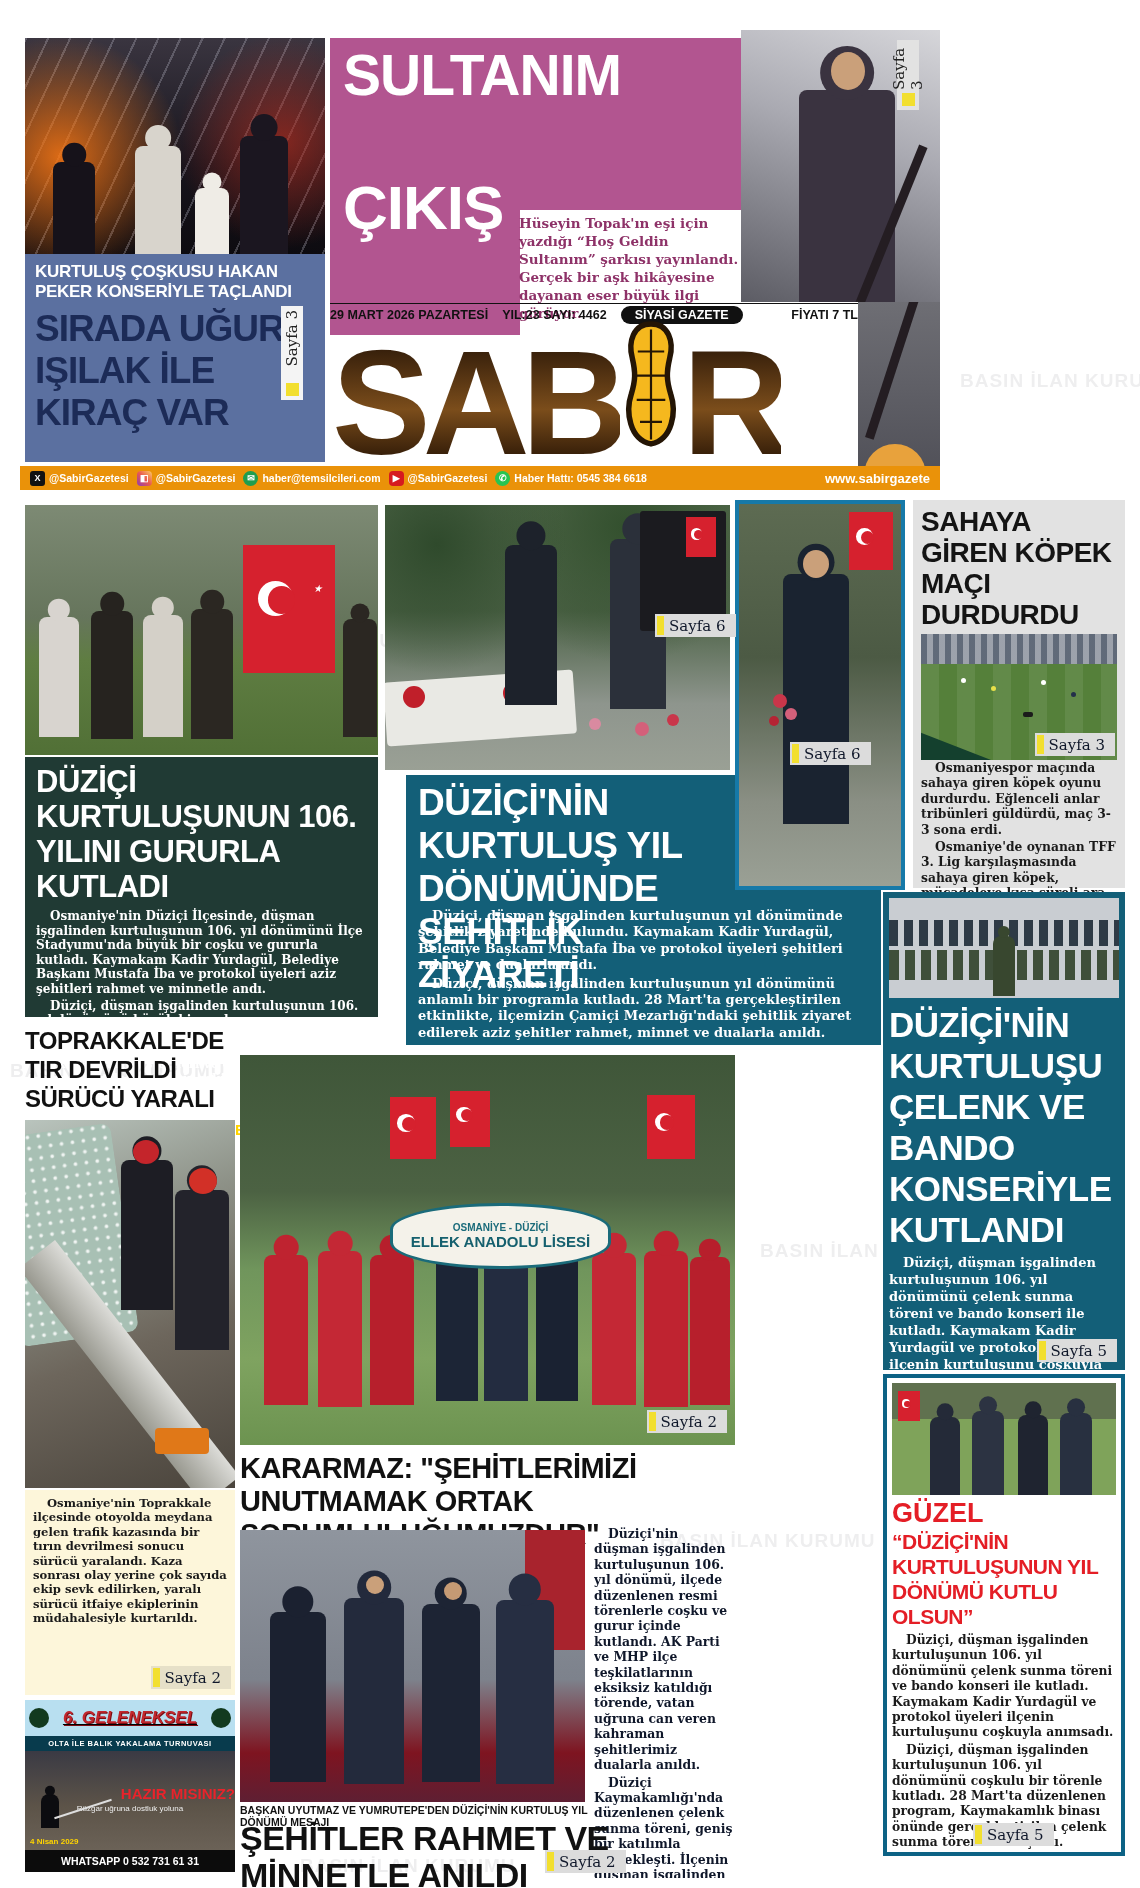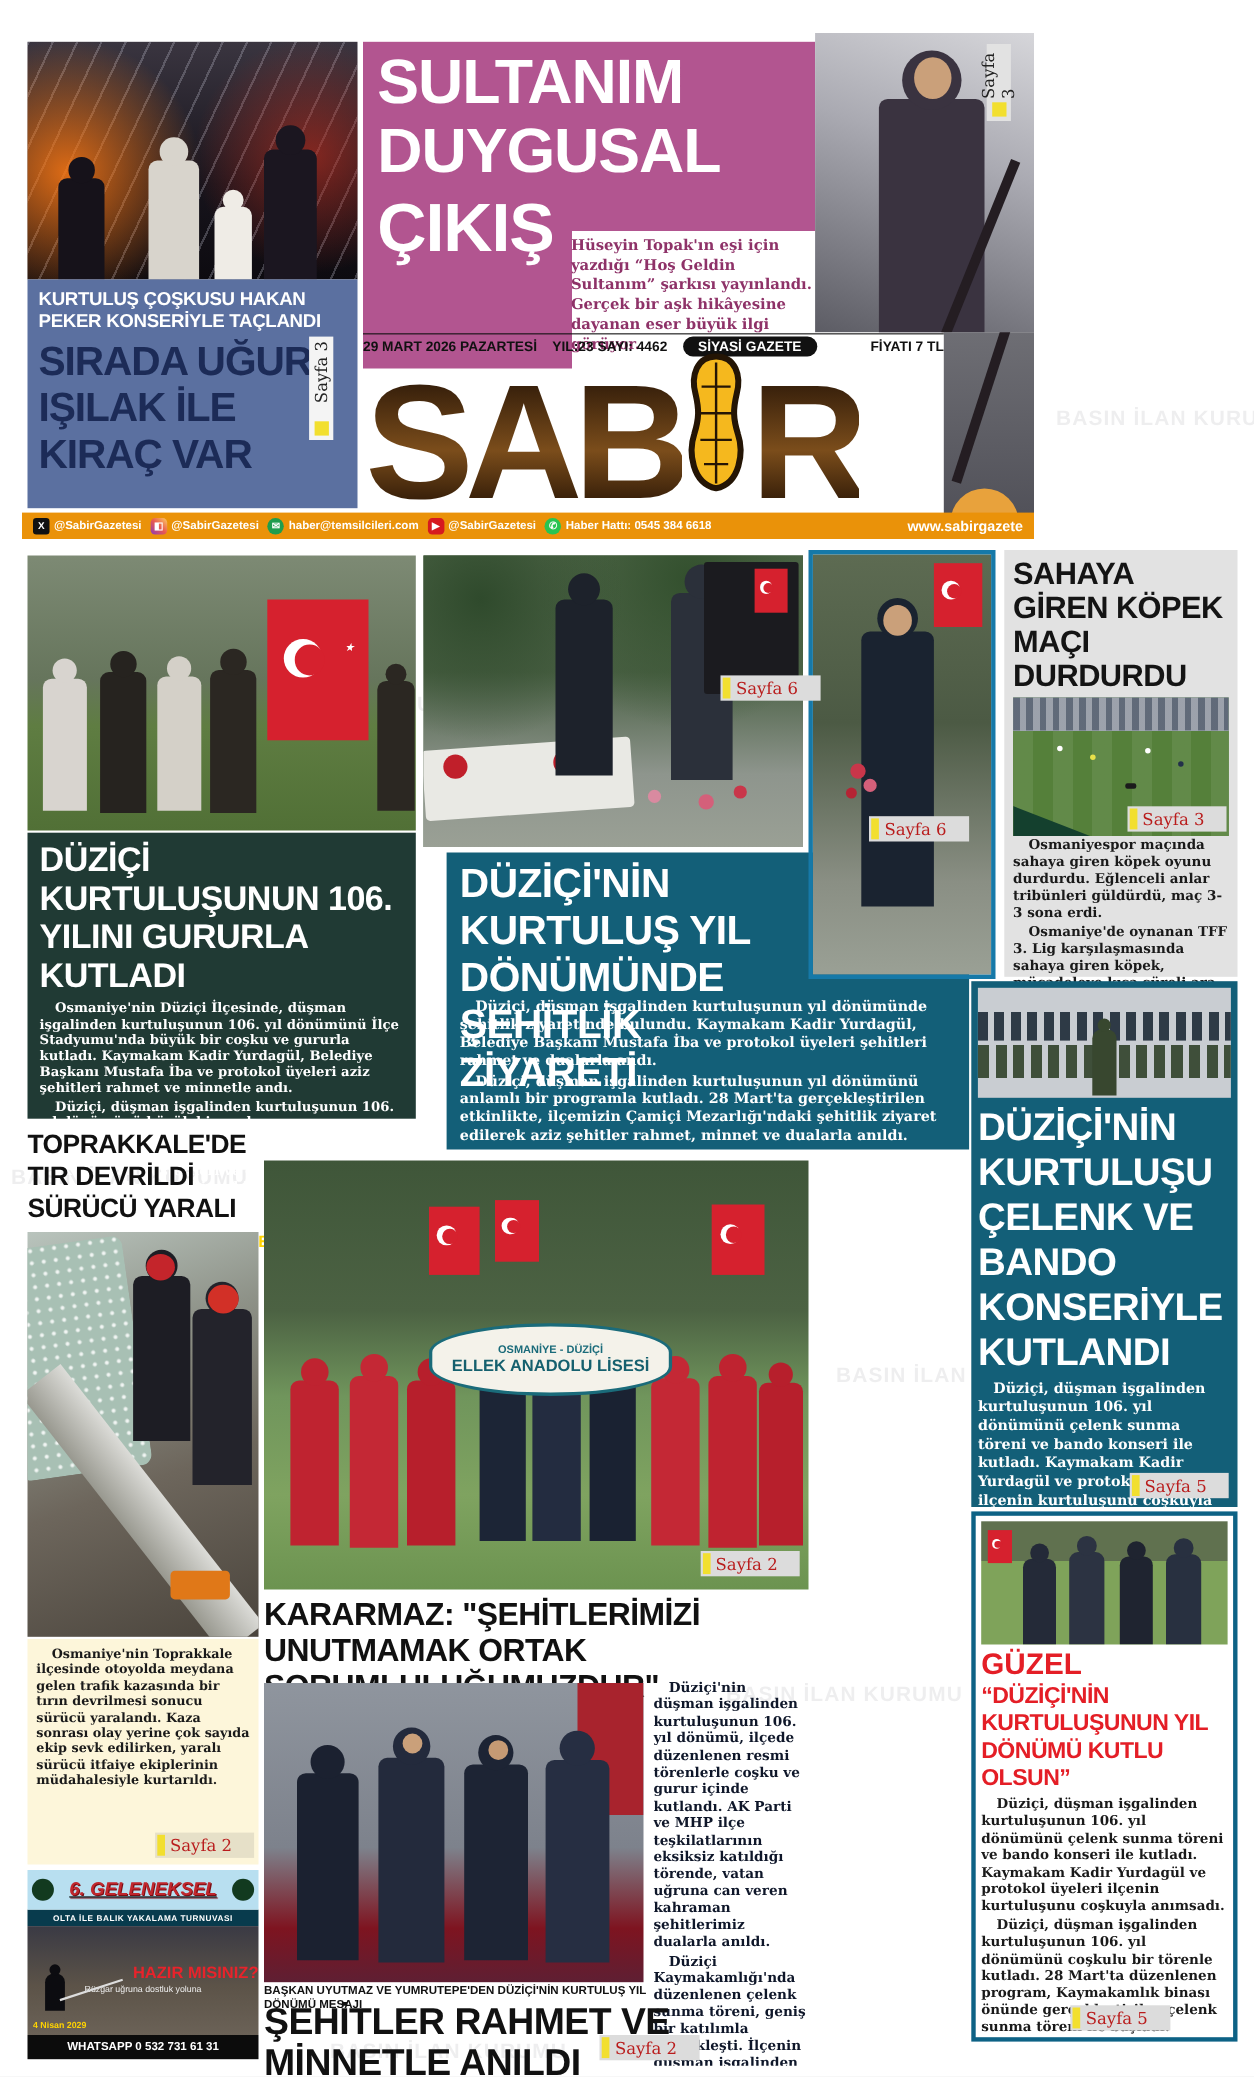--- a/index.html
+++ b/index.html
@@ -3,21 +3,21 @@
 <meta charset="utf-8">
 <style>
   html,body{margin:0;padding:0;background:#e9e9e9;}
   #page{position:relative;width:1140px;height:1888px;background:#ffffff;overflow:hidden;
         font-family:"Liberation Sans",sans-serif;}
   .abs{position:absolute;}
   .wm{position:absolute;color:rgba(120,120,130,.13);font:bold 19px "Liberation Sans",sans-serif;
       letter-spacing:1px;white-space:nowrap;pointer-events:none;}
   
   .tag{position:absolute;display:flex;align-items:center;background:#dcdcdc;
-       padding:2px 20px 2px 2px;font:15px "DejaVu Serif",serif;color:#b91c1c;z-index:6;}
+       padding:2px 10px 2px 2px;font:15px "DejaVu Serif",serif;color:#0f172a;z-index:6;}
   .tag::before{content:'';width:7px;height:19px;background:#f2df2f;margin-right:5px;flex:none;}
   .vtag{position:absolute;background:#e2e2e2;display:flex;flex-direction:column;align-items:center;
         justify-content:space-between;padding:4px 2px;z-index:6;}
   .vtag .vtxt{writing-mode:vertical-rl;transform:rotate(180deg);font:15px "DejaVu Serif",serif;color:#222;}
   .vtag .yb{width:13px;height:13px;background:#f2df2f;flex:none;margin-top:3px;}
   
   .hl{font-family:"Liberation Sans",sans-serif;font-weight:bold;letter-spacing:-.5px;}
   .serif{font-family:"DejaVu Serif",serif;font-weight:bold;}
   .serif p{margin:0 0 2px 0;text-indent:14px;}
   
@@ -118,21 +118,20 @@
     <div class="big">SIRADA UĞUR IŞILAK  İLE KIRAÇ VAR</div>
   </div>
   <div class="vtag" style="left:281px;top:306px;height:86px;background:#f4f4f4">
     <span class="vtxt">Sayfa 3</span>
     <span class="yb"></span>
   </div>
 
   <div class="abs mag" style="left:330px;top:38px;width:411px;height:172px"></div>
   <div class="abs mag" style="left:330px;top:210px;width:190px;height:125px"></div>
   <div class="lead-line hl" style="left:343px;top:42px;font-size:57px">SULTANIM</div>
-  <div class="lead-line hl" style="left:343px;top:104px;font-size:57px">DUYGUSAL</div>
   <div class="lead-line hl" style="left:343px;top:172px;font-size:62px">ÇIKIŞ</div>
   <div class="abs" id="teaser">Hüseyin Topak'ın eşi için yazdığı “Hoş Geldin Sultanım” şarkısı yayınlandı. Gerçek bir aşk hikâyesine dayanan eser büyük ilgi görüyor.</div>
 
   <div class="photo" style="left:741px;top:30px;width:199px;height:272px;
        background:linear-gradient(200deg,#d6d6da 0%,#aaaab2 40%,#5c5c64 100%)">
     <span class="pn" style="left:58px;top:60px;width:96px;height:215px;background:#3a3340"></span>
     <span class="hd" style="left:90px;top:22px;width:34px;height:38px;background:#caa07a"></span>
     <span class="abs" style="left:146px;top:110px;width:9px;height:170px;background:#241d22;transform:rotate(22deg)"></span>
   </div>
   <div class="photo" style="left:858px;top:302px;width:82px;height:186px;

